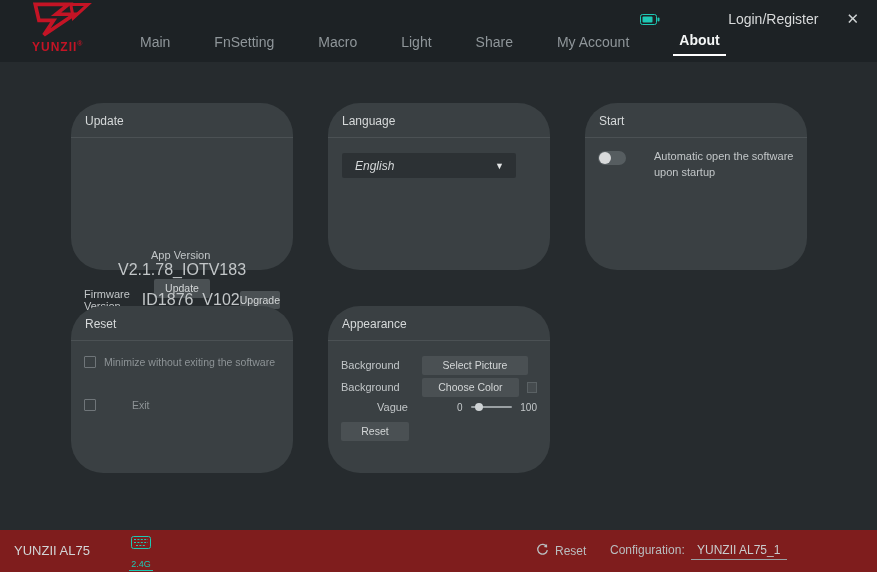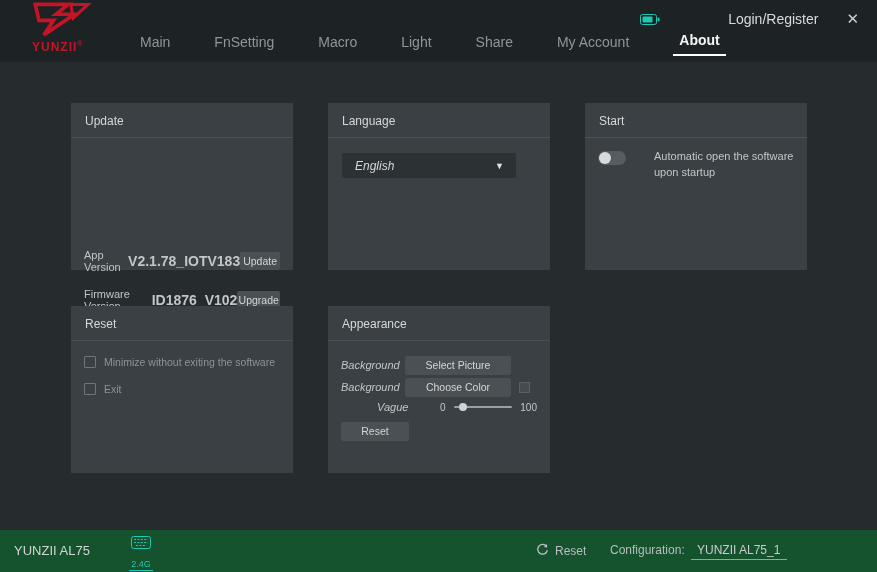--- a/index.html
+++ b/index.html
@@ -38,42 +38,42 @@
   }
   .top-right {
     position:absolute; right:18px; top:10px; display:flex; align-items:center; gap:28px;
   }
   .battery { display:flex; align-items:center; }
   .login-link { font-size:14px; color:#d8dadb; cursor:pointer;margin-left:40px; }
   .close-x { font-size:15px; color:#cfd3d4; cursor:pointer; }
 
   
   .panel {
-    position:absolute; width:222px; height:167px; background:#3a4043;
+    position:absolute; width:222px; height:167px; background:#3a4043;border-radius:32px;
   }
   .panel-title {
     font-size:12px; color:#d6d9da; padding:11px 14px 9px 14px;
     border-bottom:1px solid #4b5154;
   }
   .p-update   { left:71px;  top:103px; }
   .p-language { left:328px; top:103px; }
   .p-start    { left:585px; top:103px; }
   .p-close    { left:71px;  top:306px; }
   .p-appearance { left:328px; top:306px; }
 
   .row { position:absolute; left:13px; right:13px; display:flex; align-items:center; }
   .lbl   { font-size:11px; color:#c2c6c8; }
-  .val   { font-size:14px; color:#c2c6c8;font-weight:bold; }
+  .val   { font-size:16px; color:#c2c6c8; }
   .btn {
     background:#4a5053; color:#d3d6d7; border:none; font-size:10.5px;
     font-family:"Liberation Sans",sans-serif;
     padding:3px 10px; border-radius:2px; cursor:pointer; line-height:1.2;
   }
   
-  .u-row1 { top:146px; }
+  .u-row1 { top:146px;flex-direction:column; }
   .u-row2 { top:185px; }
   .u-row1 .lbl { width:62px; }
   .u-row2 .lbl { width:89px; }
   .u-row1 .val, .u-row2 .val { flex:1; }
   .u-btn { width:56px; text-align:center; padding:3px 0; }
 
   
   .dropdown {
     position:absolute; left:14px; top:50px; width:174px; height:25px;
     background:#2c3134; border-radius:2px; display:flex; align-items:center;
@@ -89,53 +89,53 @@
     position:relative; cursor:pointer; flex:none; margin-top:2px;
   }
   .toggle-knob {
     position:absolute; left:1px; top:1px; width:12px; height:12px;
     border-radius:50%; background:#d8dadb;
   }
   .toggle-label { font-size:11px; color:#c2c6c8; margin-left:28px; line-height:1.45; }
 
   
   .check-row1 { top:50px; }
-  .check-row2 { top:77px; }
+  .check-row2 { top:93px;gap:28px; }
   .checkbox {
     width:12px; height:12px; border:1px solid #6f7579; border-radius:1px;
     background:transparent; flex:none; cursor:pointer;
   }
   .check-label { font-size:10.5px; color:#8d9396; margin-left:8px; }
 
   
   .a-row1 { top:50px; }
   .a-row2 { top:72px; }
   .a-row3 { top:95px;margin-left:36px; }
   .a-row4 { top:116px; }
-  .a-lbl { width:63px; flex:none;font-style:italic; }
+  .a-lbl { width:80px; flex:none; }
   .a-btn { width:106px; text-align:center; padding:3px 0; margin-left:1px; }
   .swatch {
     width:11px; height:11px; background:#454b4e; border:1px solid #5a6164;
     margin-left:8px; cursor:pointer;
   }
   .slider-min,.slider-max { font-size:10px; color:#c4c8ca; }
   .slider-track {
     position:relative; width:72px; height:2px; background:#9aa0a3;
     margin:0 8px; border-radius:1px; cursor:pointer;
   }
   .slider-knob {
     position:absolute; left:10%; top:-3px; width:8px; height:8px;
     border-radius:50%; background:#cfd3d5;
   }
   .reset-btn { width:68px; text-align:center; padding:3px 0; }
 
   
   .footer {
     position:absolute; left:0; bottom:0; width:877px; height:42px;
-    background:#14532d;
+    background:#7f1d1d;
   }
   .device-name {
     position:absolute; left:14px; top:13px; font-size:13px; color:#d2d5d6;
   }
   .conn {
     position:absolute; left:121px; top:5px; width:40px; text-align:center;
   }
   .conn-mode {
     display:inline-block; font-size:9px; color:#1ec8b4; margin-top:1px;
     border-bottom:1px solid #1ec8b4; padding:0 2px 1px 2px;

